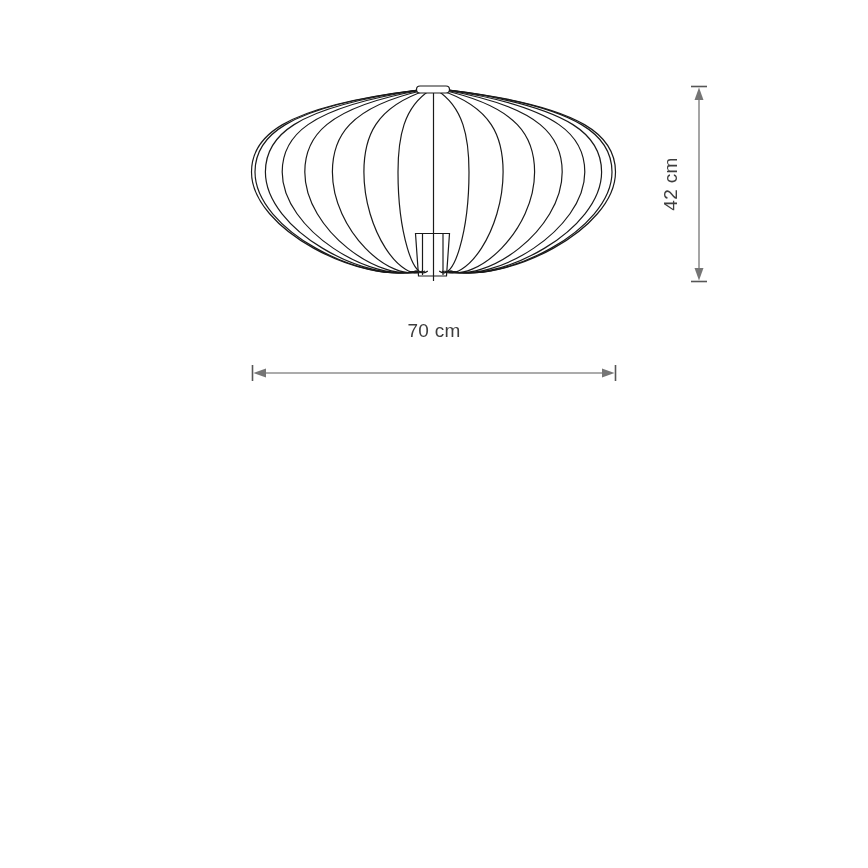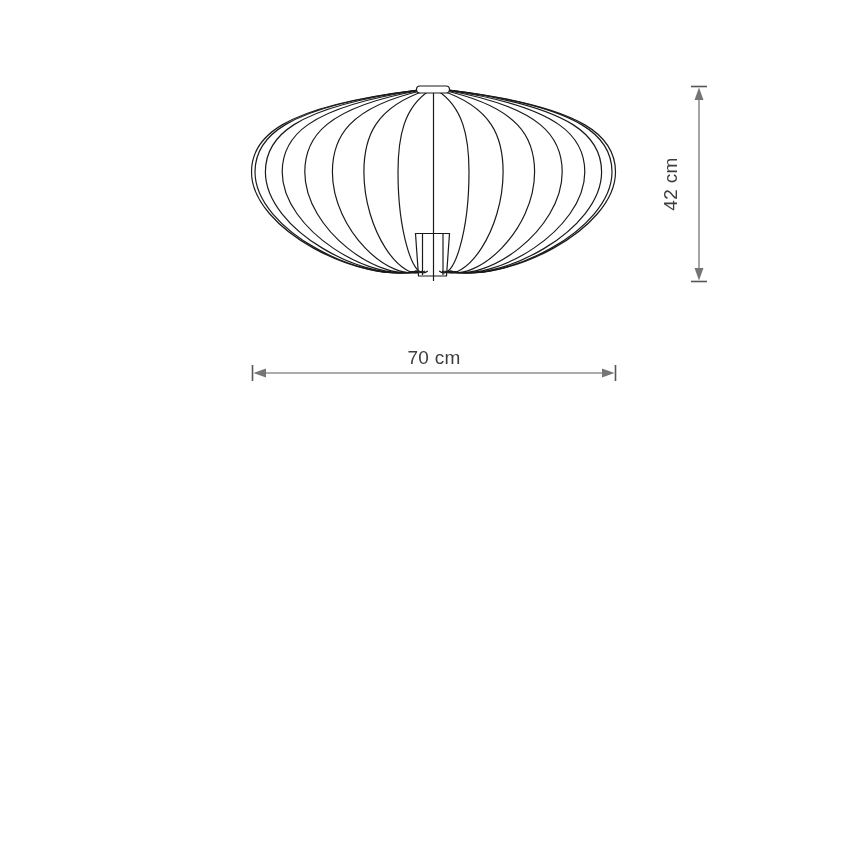--- a/index.html
+++ b/index.html
@@ -74,16 +74,16 @@
 
     <g>
       <line class="dim-tick" x1="252.5" y1="365" x2="252.5" y2="381"></line>
       <line class="dim-tick" x1="615.5" y1="365" x2="615.5" y2="381"></line>
       <line class="dim-line" x1="265" y1="373" x2="603" y2="373"></line>
       <polygon class="dim-arrow" points="253.5,373 266,368.5 266,377.5"></polygon>
       <polygon class="dim-arrow" points="614.5,373 602,368.5 602,377.5"></polygon>
     </g>
   </svg>
 
-  <div class="dim-label dim-label-h" style="left:434px;top:347px;">70 cm</div>
+  <div class="dim-label dim-label-h" style="left:434px;top:320px;">70 cm</div>
 
   <div class="dim-label dim-label-v" style="left:671px;top:184px;">42 cm</div>
 </div>
 
 </body></html>

